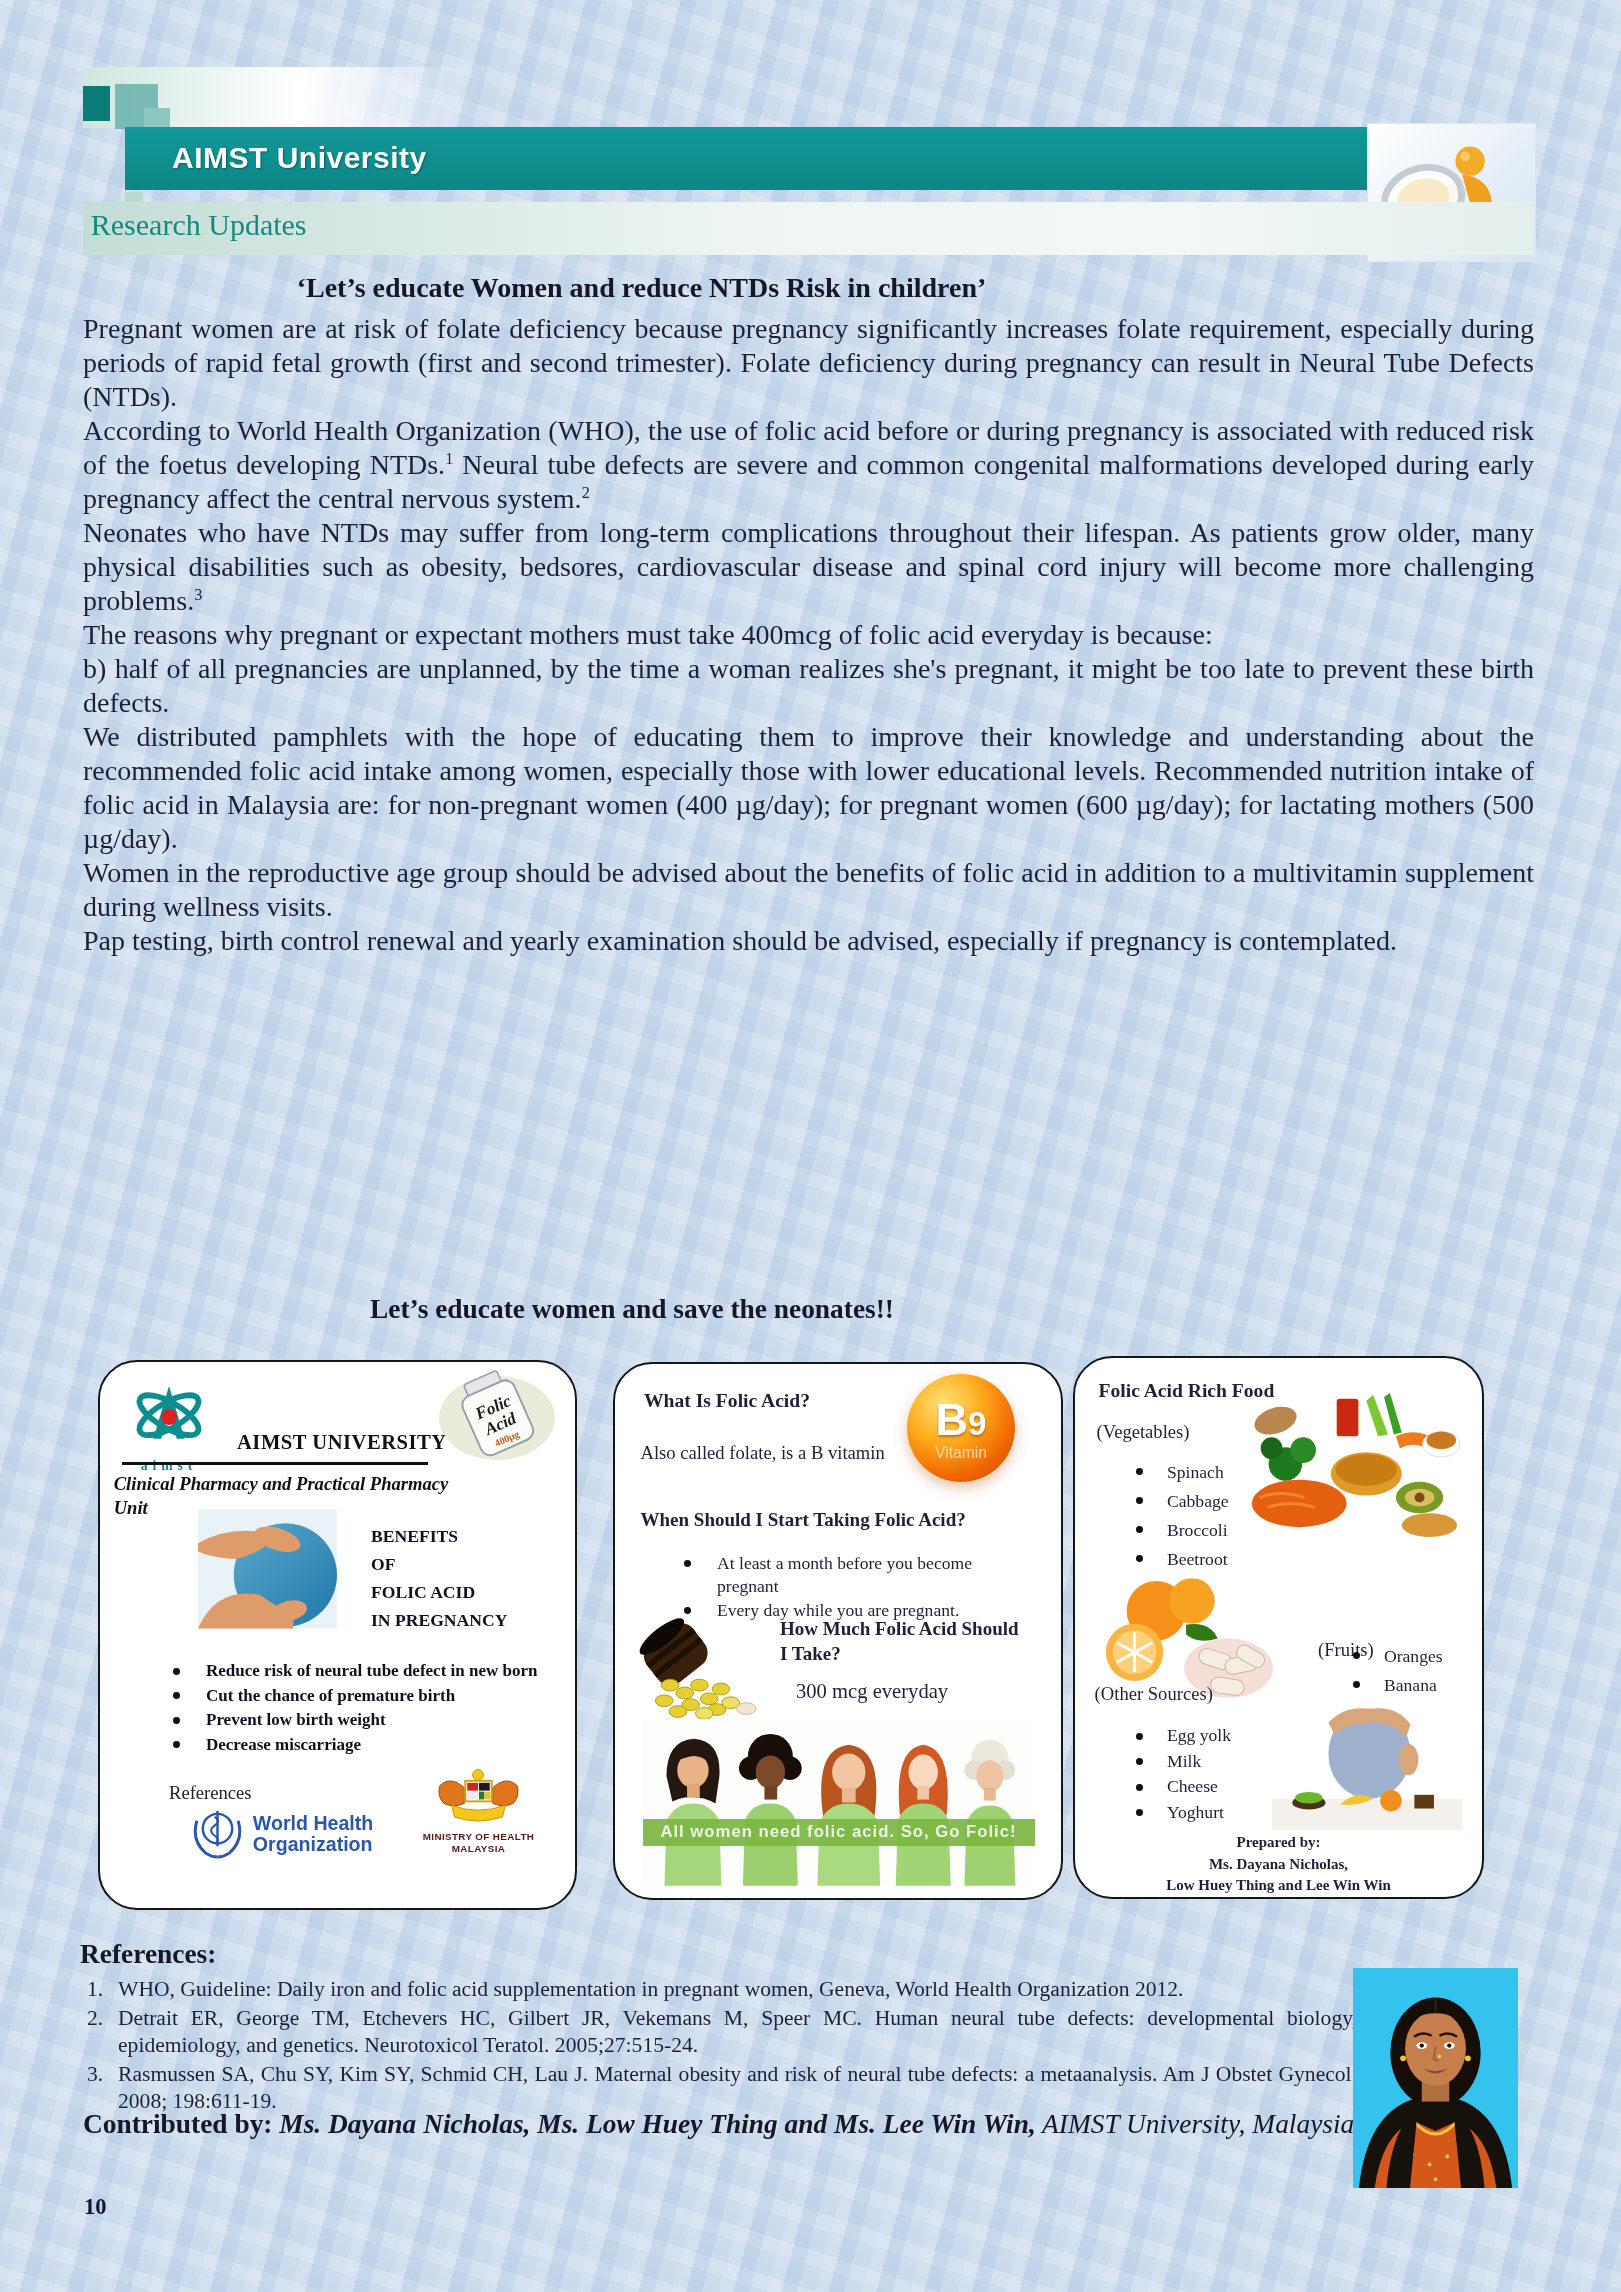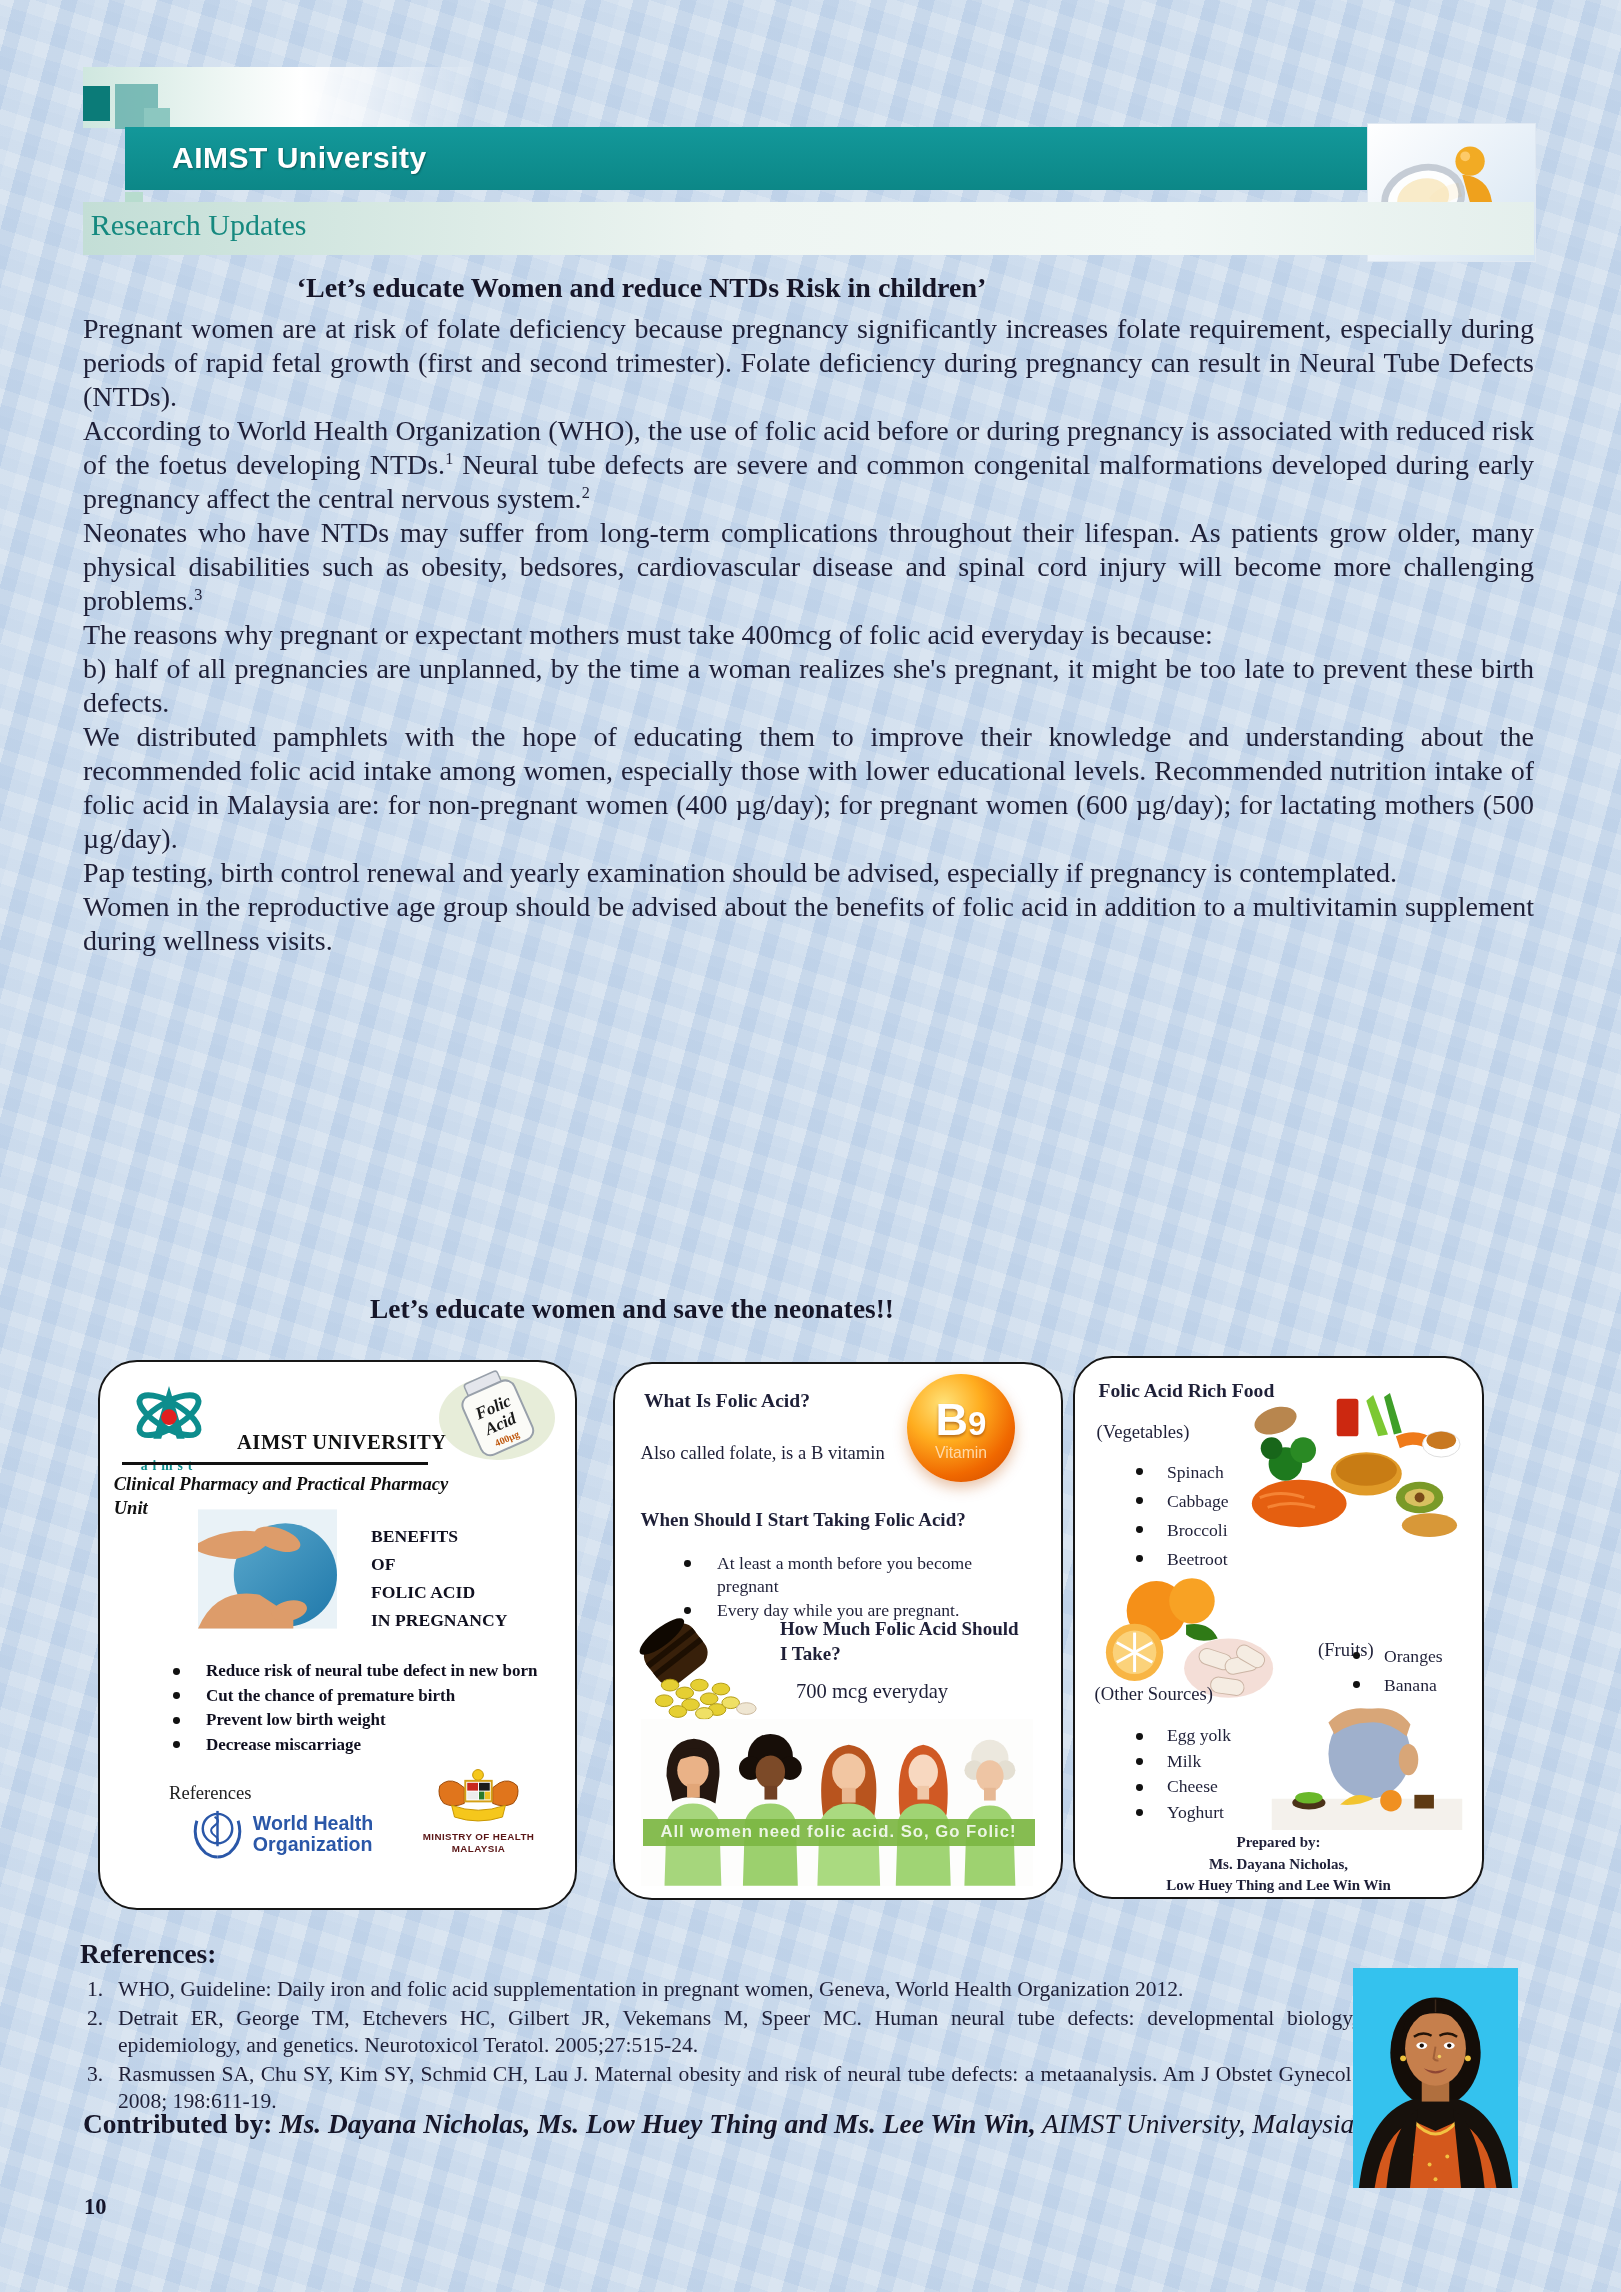--- a/index.html
+++ b/index.html
@@ -134,22 +134,22 @@
   </div>
 
   <h1 class="abs article-title">‘Let’s educate Women and reduce NTDs Risk in children’</h1>
   <div id="paragraphs" class="abs paragraphs">
       <p class="body-p"><span>Pregnant women are at risk of folate deficiency because pregnancy significantly increases folate requirement, especially during periods of rapid fetal growth (first and second trimester). Folate deficiency during pregnancy can result in Neural Tube Defects (NTDs).</span></p>
       <p class="body-p"><span>According to World Health Organization (WHO), the use of folic acid before or during pregnancy is associated with reduced risk of the foetus developing NTDs.</span><sup>1</sup><span> Neural tube defects are severe and common congenital malformations developed during early pregnancy affect the central nervous system.</span><sup>2</sup></p>
       <p class="body-p"><span>Neonates who have NTDs may suffer from long-term complications throughout their lifespan. As patients grow older, many physical disabilities such as obesity, bedsores, cardiovascular disease and spinal cord injury will become more challenging problems.</span><sup>3</sup></p>
       <p class="body-p"><span>The reasons why pregnant or expectant mothers must take 400mcg of folic acid everyday is because:</span></p>
       <p class="body-p"><span>b) half of all pregnancies are unplanned, by the time a woman realizes she's pregnant, it might be too late to prevent these birth defects.</span></p>
       <p class="body-p"><span>We distributed pamphlets with the hope of educating them to improve their knowledge and understanding about the recommended folic acid intake among women, especially those with lower educational levels. Recommended nutrition intake of folic acid in Malaysia are: for non-pregnant women (400 µg/day); for pregnant women (600 µg/day); for lactating mothers (500 µg/day).</span></p>
+      <p class="body-p"><span>Women in the reproductive age group should be advised about the benefits of folic acid in addition to a multivitamin supplement during wellness visits.</span></p>
       <p class="body-p"><span>Pap testing, birth control renewal and yearly examination should be advised, especially if pregnancy is contemplated.</span></p>
-      <p class="body-p"><span>Women in the reproductive age group should be advised about the benefits of folic acid in addition to a multivitamin supplement during wellness visits.</span></p>
     </div>
   <div class="abs highlight">Let’s educate women and save the neonates!!</div>
 
   <div class="poster p1">
     <svg class="abs atom" viewBox="0 0 88 100">
       <ellipse cx="44" cy="40" rx="34" ry="13" fill="none" stroke="#0d8d8d" stroke-width="6" transform="rotate(-30 44 40)"></ellipse>
       <ellipse cx="44" cy="40" rx="34" ry="13" fill="none" stroke="#0d8d8d" stroke-width="6" transform="rotate(30 44 40)"></ellipse>
       <path d="M44 10 L60 64 L52 64 L44 38 L36 64 L28 64 Z" fill="#0d8d8d"></path>
       <circle cx="44" cy="42" r="8" fill="#e11f1f"></circle>
       <text x="44" y="96" text-anchor="middle" font-size="14" letter-spacing="5" font-weight="bold" fill="#0d8d8d">aimst</text>
@@ -257,21 +257,21 @@
           <ellipse cx="36" cy="86" rx="9" ry="6"></ellipse>
         <ellipse cx="50" cy="97" rx="9" ry="6"></ellipse>
       </g>
       <g fill="#efe065" stroke="#b19b12">
         <ellipse cx="104" cy="88" rx="9" ry="6"></ellipse>
           <ellipse cx="77" cy="99" rx="9" ry="6"></ellipse>
       </g>
       <ellipse cx="120" cy="94" rx="10" ry="6" fill="#efe6d2" stroke="#cbb89e"></ellipse>
     </svg>
     <div class="abs p2-q3">How Much Folic Acid Should I Take?</div>
-    <div class="abs p2-a3">700 mcg everyday</div>
+    <div class="abs p2-a3">300 mcg everyday</div>
     <div class="abs p2-women">
       <svg viewBox="0 0 400 170" width="392" height="167">
         <rect width="400" height="170" fill="#fdfdfc"></rect>
         <path d="M26 58 Q26 22 54 20 Q82 22 80 58 L76 86 Q54 74 32 84 Z" fill="#241710"></path>
         <ellipse cx="53" cy="52" rx="16" ry="18" fill="#eab287"></ellipse>
         <path d="M37 42 Q42 28 58 30 Q70 32 69 44 Q60 36 50 38 Q42 40 37 42 Z" fill="#241710"></path>
         <rect x="47" y="66" width="13" height="14" fill="#e2a678"></rect>
         <path d="M24 170 L26 104 Q34 86 53 86 Q72 86 80 104 L82 170 Z" fill="#a6d67c"></path>
         <circle cx="132" cy="38" r="23" fill="#170e08"></circle>
           <circle cx="112" cy="50" r="12" fill="#170e08"></circle>

